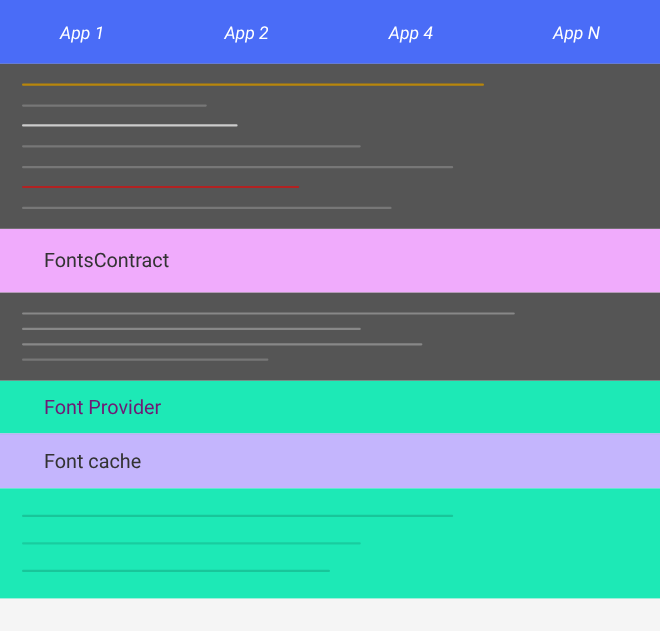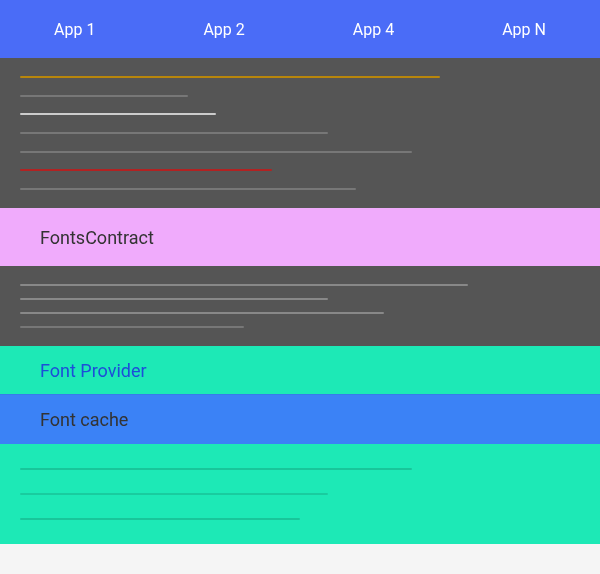--- a/index.html
+++ b/index.html
@@ -35,20 +35,21 @@
     }
 
     .app-tab {
       color: white;
       font-size: 16px;
       font-weight: 400;
       padding: 12px 10px;
       height: 100%;
       display: flex;
       align-items: center;
+      font-style: italic;
     }
 
     
     .dark-section-1 {
       width: 100%;
       height: 150px;
       background: #555555;
       position: relative;
       display: flex;
       flex-direction: column;
@@ -139,29 +140,29 @@
       width: 100%;
       height: 48px;
       background: #1de9b6;
       display: flex;
       align-items: center;
       padding-left: 40px;
     }
 
     .teal-block-2 .label {
       font-size: 18px;
-      color: #1d4ed8;
+      color: #701a75;
       font-weight: 400;
     }
 
     
     .teal-block-3 {
       width: 100%;
       height: 50px;
-      background: #3b82f6;
+      background: #c4b5fd;
       display: flex;
       align-items: center;
       padding-left: 40px;
       border-top: 1px solid rgba(0,0,0,0.05);
     }
 
     .teal-block-3 .label {
       font-size: 18px;
       color: #333333;
       font-weight: 400;

